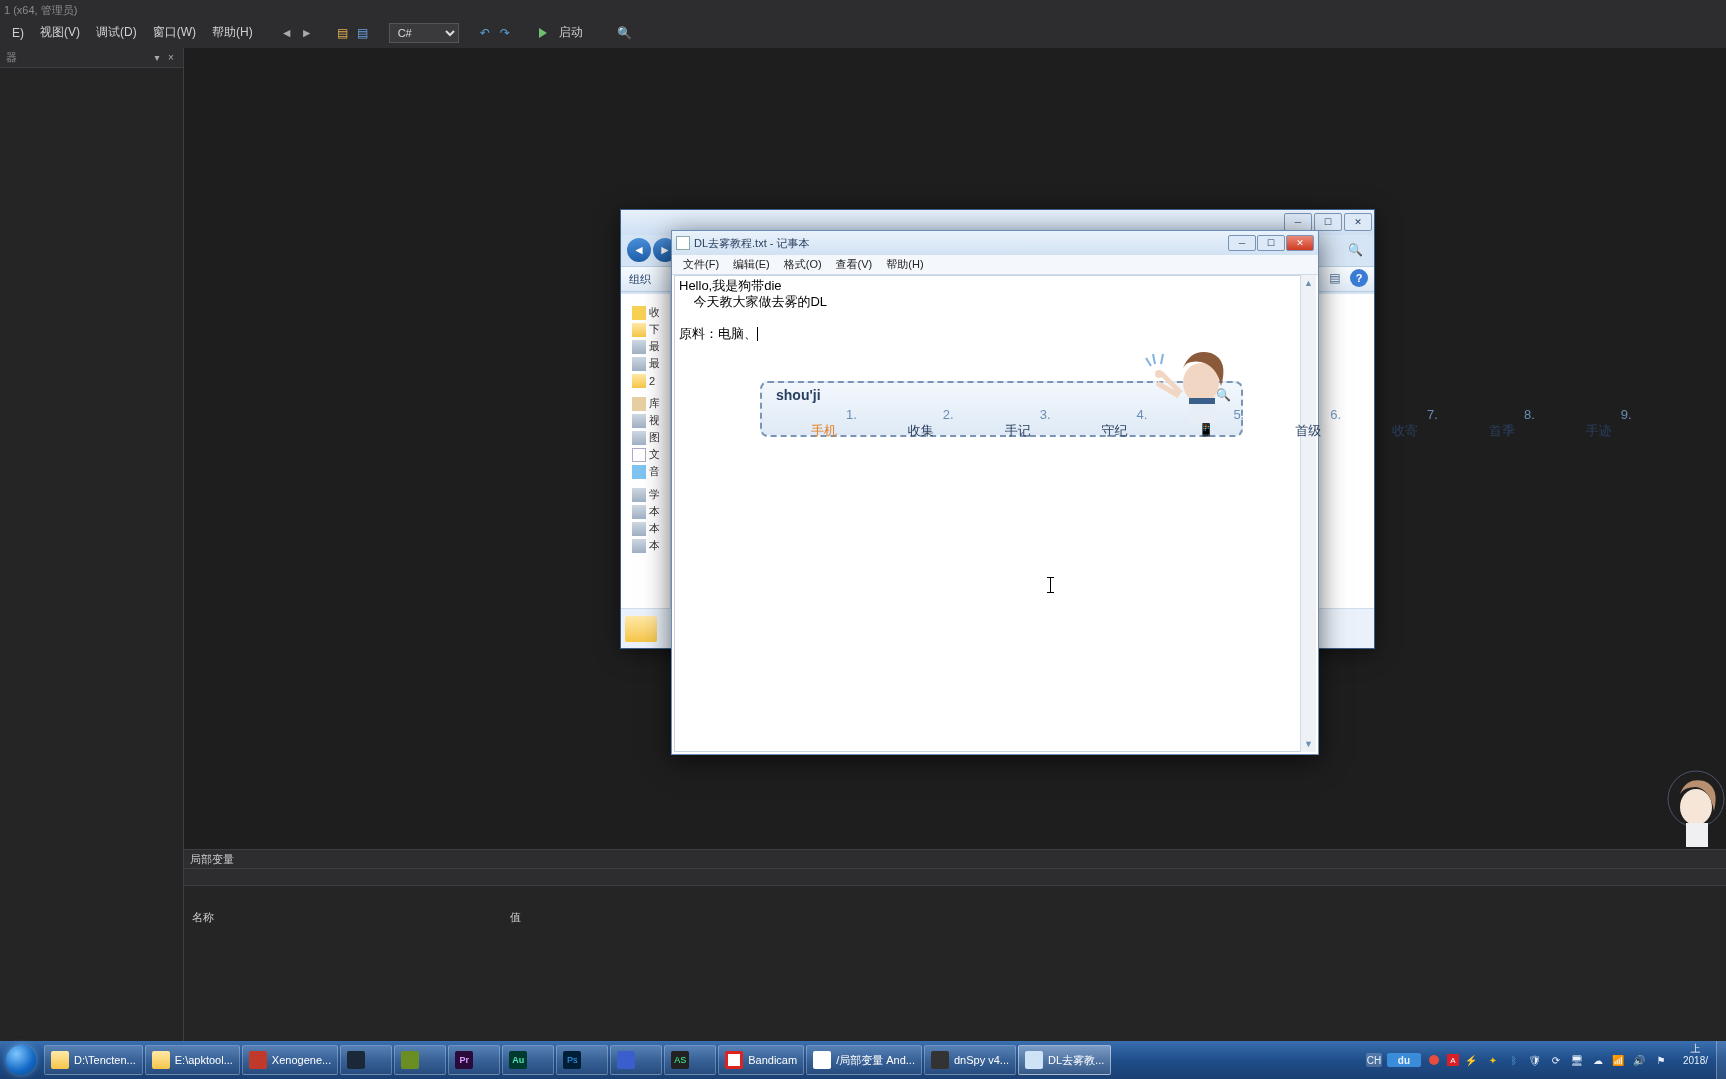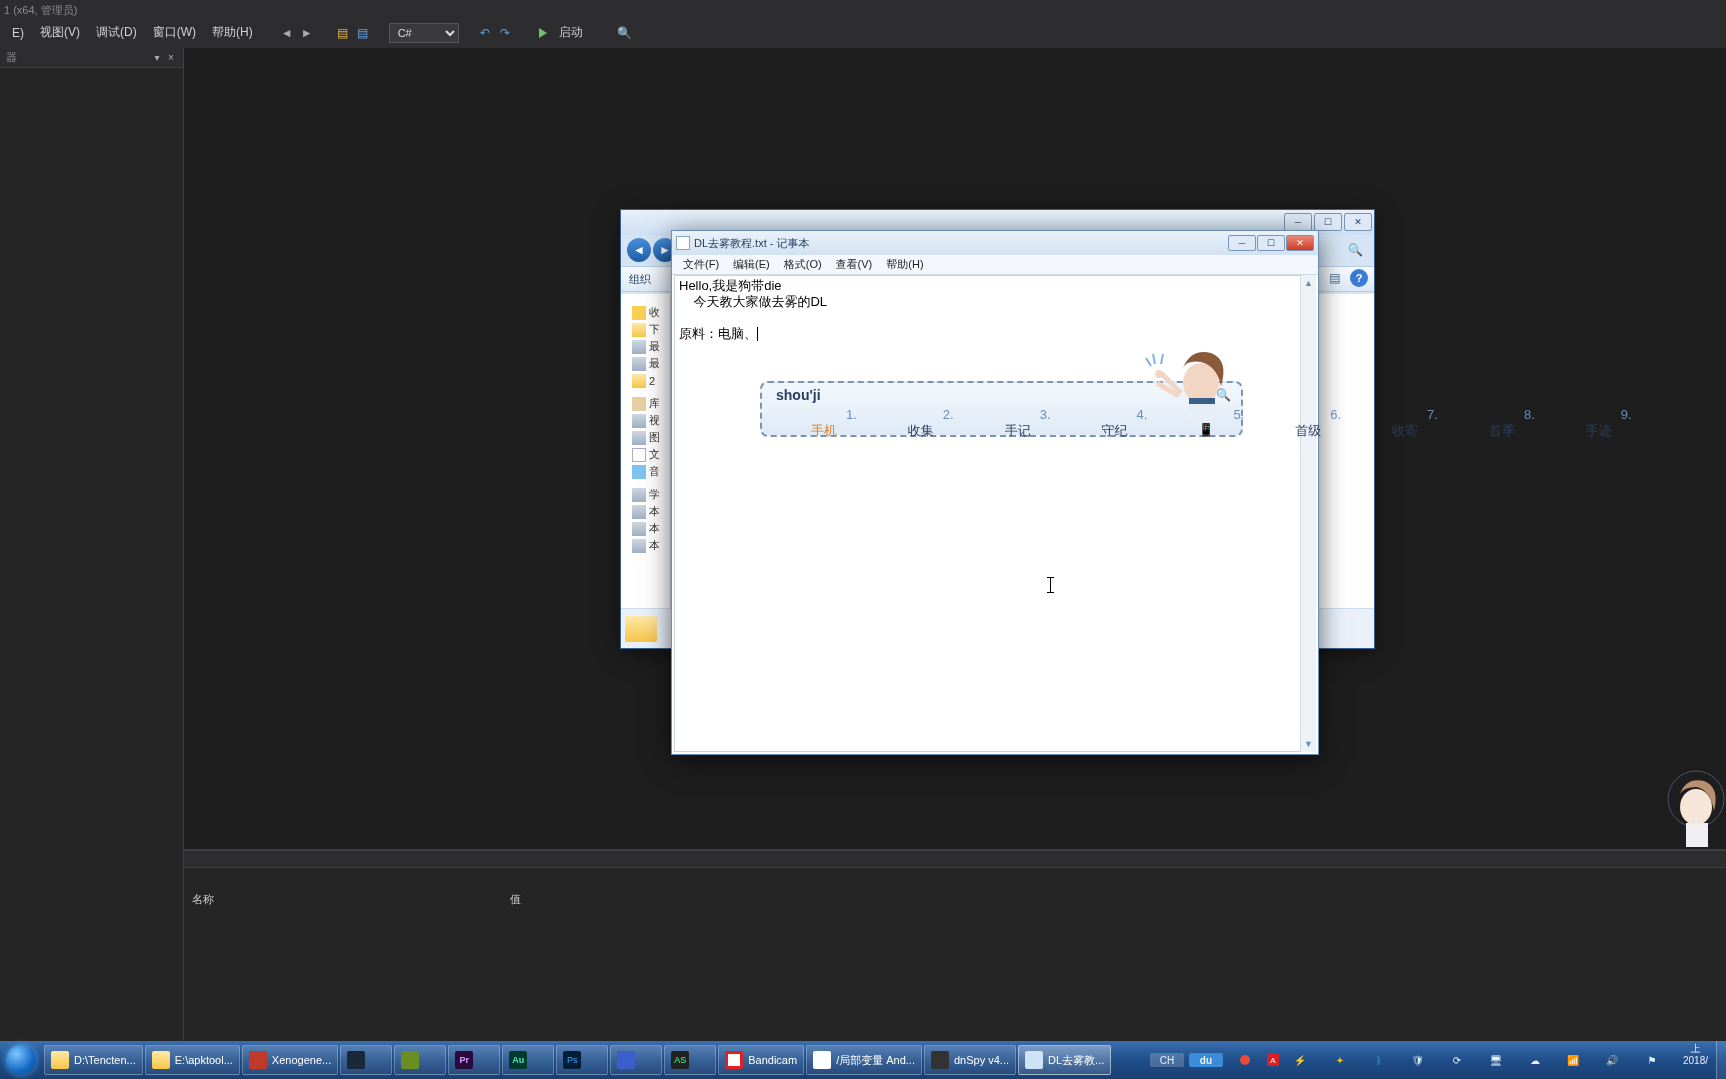--- a/index.html
+++ b/index.html
@@ -90,21 +90,21 @@
 
 
 .taskbar { position:absolute; left:0; right:0; bottom:0; height:38px; background:linear-gradient(#3a6fb0 0%, #1f4e8a 50%, #1a3f72 100%); display:flex; align-items:stretch;}
 .taskbar .start { width:42px; display:flex; align-items:center; justify-content:center;}
 .taskbar .start .orb { width:30px; height:30px; border-radius:50%; background:radial-gradient(circle at 35% 30%, #7fc6ff, #1168c4 60%, #0a4a8f); box-shadow:0 0 6px rgba(120,200,255,.6);}
 .taskbar .tasks { display:flex; align-items:center; gap:2px; padding:3px 2px; flex:1; overflow:hidden;}
 .taskbar .task { height:30px; min-width:52px; max-width:160px; padding:0 6px; border:1px solid rgba(255,255,255,.25); border-radius:2px; background:linear-gradient(rgba(255,255,255,.18),rgba(255,255,255,.05)); display:flex; align-items:center; gap:5px; color:#fff; font-size:11px; overflow:hidden; white-space:nowrap;}
 .taskbar .task.active { background:linear-gradient(rgba(255,255,255,.35),rgba(255,255,255,.12)); border-color:rgba(255,255,255,.45);}
 .taskbar .task .tico { width:18px; height:18px; flex:none; border-radius:2px;}
 .taskbar .tray { display:flex; align-items:center; gap:5px; padding:0 6px; color:#e8f1fb; font-size:10px;}
-.taskbar .tray .trico { width:34px; height:14px; display:flex; align-items:center; justify-content:center; font-size:10px;}
+.taskbar .tray .trico { width:16px; height:14px; display:flex; align-items:center; justify-content:center; font-size:10px;}
 .taskbar .clock { padding:2px 8px; color:#e8f1fb; font-size:10px; text-align:center; line-height:12px;}
 .taskbar .showdesk { width:10px; border-left:1px solid rgba(255,255,255,.3); background:rgba(255,255,255,.08);}
 
 
 .ic-fold{background:linear-gradient(#ffe9a8,#f6c548);}
 .ic-steam{background:#1b2838;display:flex;align-items:center;justify-content:center;color:#c7d5e0;}
 .ic-mc{background:#6b8e23;}
 .ic-pr{background:#2a0a3a;color:#d9a0ff;display:flex;align-items:center;justify-content:center;font-weight:bold;font-size:9px;}
 .ic-au{background:#003a2f;color:#4ee2b5;display:flex;align-items:center;justify-content:center;font-weight:bold;font-size:9px;}
 .ic-ps{background:#001e36;color:#31a8ff;display:flex;align-items:center;justify-content:center;font-weight:normal;font-size:9px;}
@@ -156,20 +156,21 @@
       <div class="ctls">
         <span>▾</span>
         <span>×</span>
       </div>
     </div>
   </div>
 
   <div class="ide-main"></div>
 
   <div class="ide-bottom">
+    <div class="tabhdr">局部变量</div>
     <div class="tablehdr">
       <div style="width:318px">名称</div>
       <div style="flex:1">值</div>
     </div>
   </div>
 </div>
 
 <div class="explorer">
   <div class="titlebar">
     <div class="winbtn">─</div>

